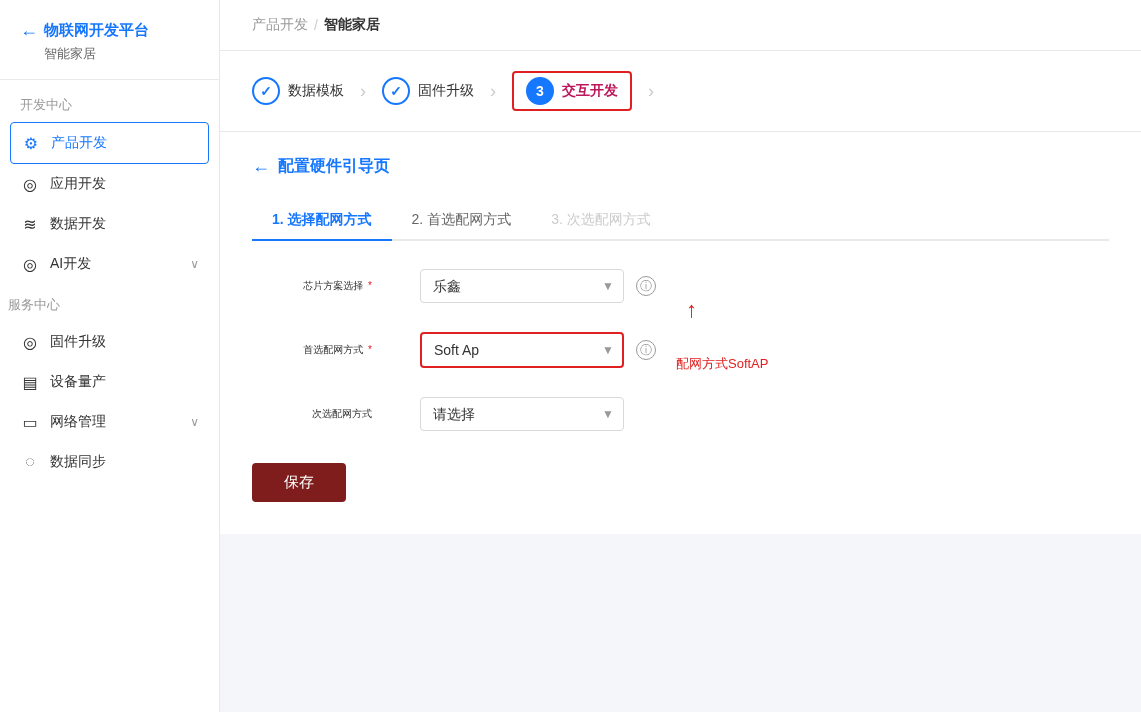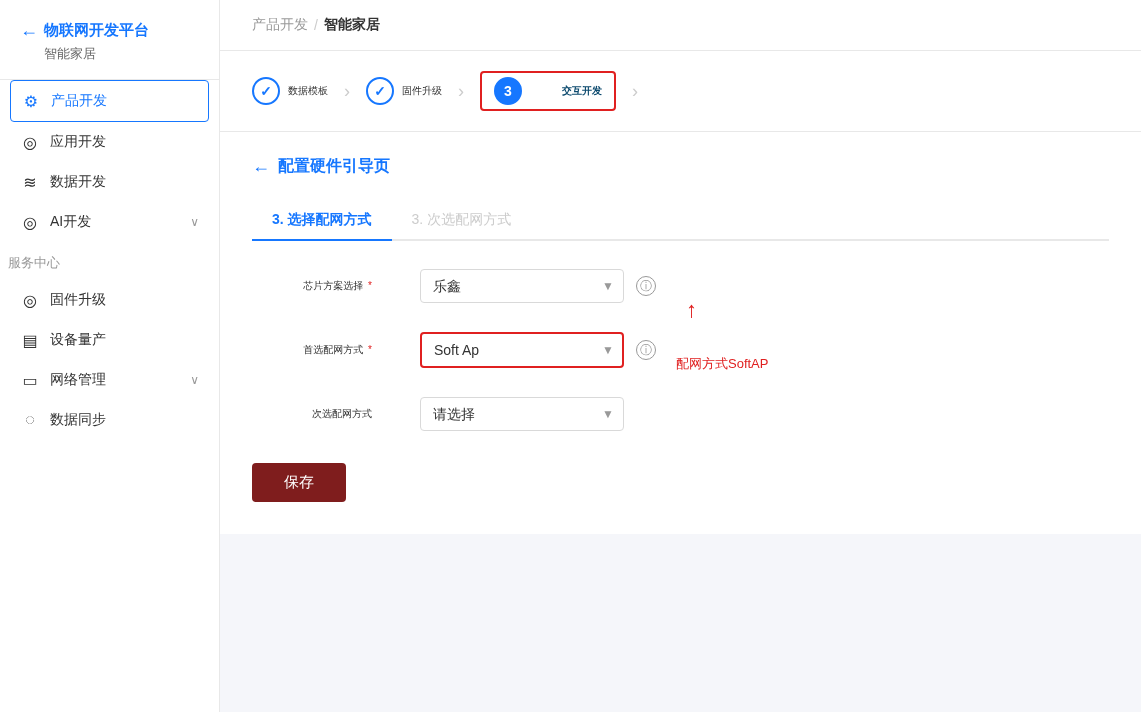--- a/index.html
+++ b/index.html
@@ -134,27 +134,26 @@
       background: #fff;
       border-color: #1677ff;
       color: #1677ff;
     }
     .step-circle.active-step {
       background: #1677ff;
       border-color: #1677ff;
       color: #fff;
     }
     .step-label {
-      font-size: 10px;
+      font-size: 14px;
       color: #333;
     }
     .step-label.active-label {
       font-weight: 600;
-      color: #0c4a6e;
-      margin-left: 32px;
+      color: #be185d;
     }
     .step-arrow {
       color: #ccc;
       font-size: 18px;
       margin: 0 16px;
     }
     .step-active-box {
       border: 2px solid #e02020;
       border-radius: 4px;
       padding: 4px 12px;
@@ -319,20 +318,21 @@
 
 <div class="sidebar">
   <div class="sidebar-header">
     <div class="sidebar-back">
       <span class="arrow">←</span>
       <span>物联网开发平台</span>
     </div>
     <div class="sidebar-subtitle">智能家居</div>
   </div>
 
+  <div class="sidebar-section-label">开发中心</div>
 
   <div class="sidebar-item active">
     <span class="icon">⚙</span>
     <span>产品开发</span>
   </div>
   <div class="sidebar-item">
     <span class="icon">◎</span>
     <span>应用开发</span>
   </div>
   <div class="sidebar-item">
@@ -399,21 +399,24 @@
   <div class="content-area">
     <div class="content-inner">
 
       <div class="page-back-title">
         <span class="back-arrow">←</span>
         <span>配置硬件引导页</span>
       </div>
 
       <div class="tabs">
         <div class="tab-item active">
-          <span>3. 选择配网方式</span>
+          <span>1. 选择配网方式</span>
+        </div>
+        <div class="tab-item">
+          <span>2. 首选配网方式</span>
         </div>
         <div class="tab-item disabled">
           <span>3. 次选配网方式</span>
         </div>
       </div>
 
       <div>
 
         <div class="form-row">
           <div class="form-label">

